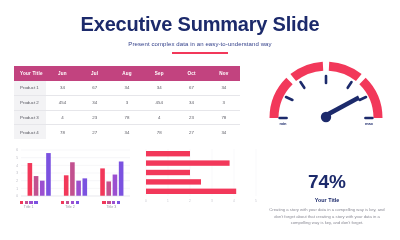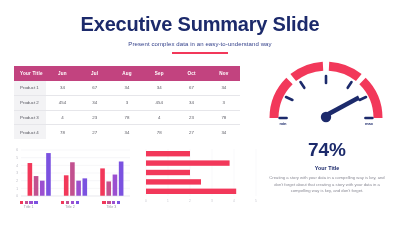--- a/index.html
+++ b/index.html
@@ -109,20 +109,21 @@
     left: 258px;
     top: 140px;
     width: 138px;
     text-align: center;
   }
   .kpi-value {
     font-size: 19px;
     font-weight: bold;
     color: #1c2a6b;
     line-height: 1;
+    margin-top: 32px;
   }
   .kpi-title {
     margin-top: 6px;
     font-size: 5.4px;
     font-weight: bold;
     color: #1c2a6b;
   }
   .kpi-body {
     margin: 4px auto 0 auto;
     width: 120px;

